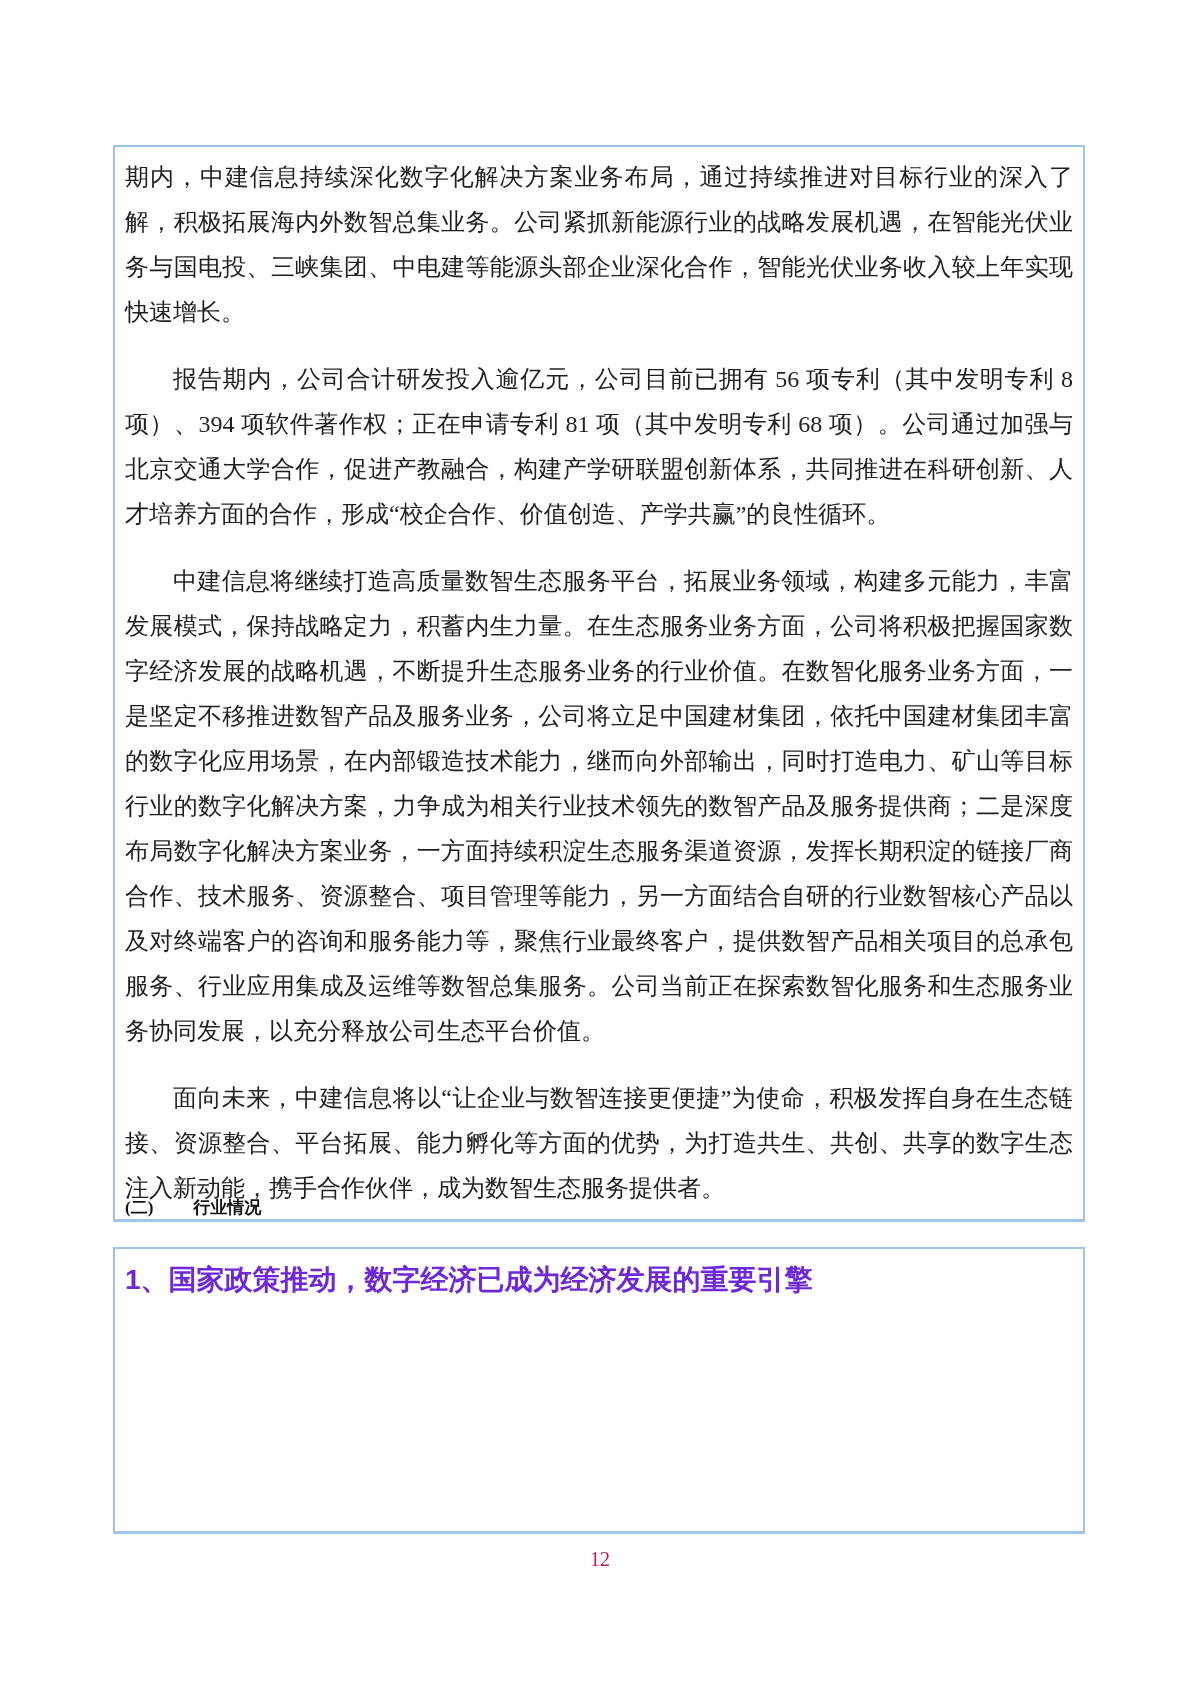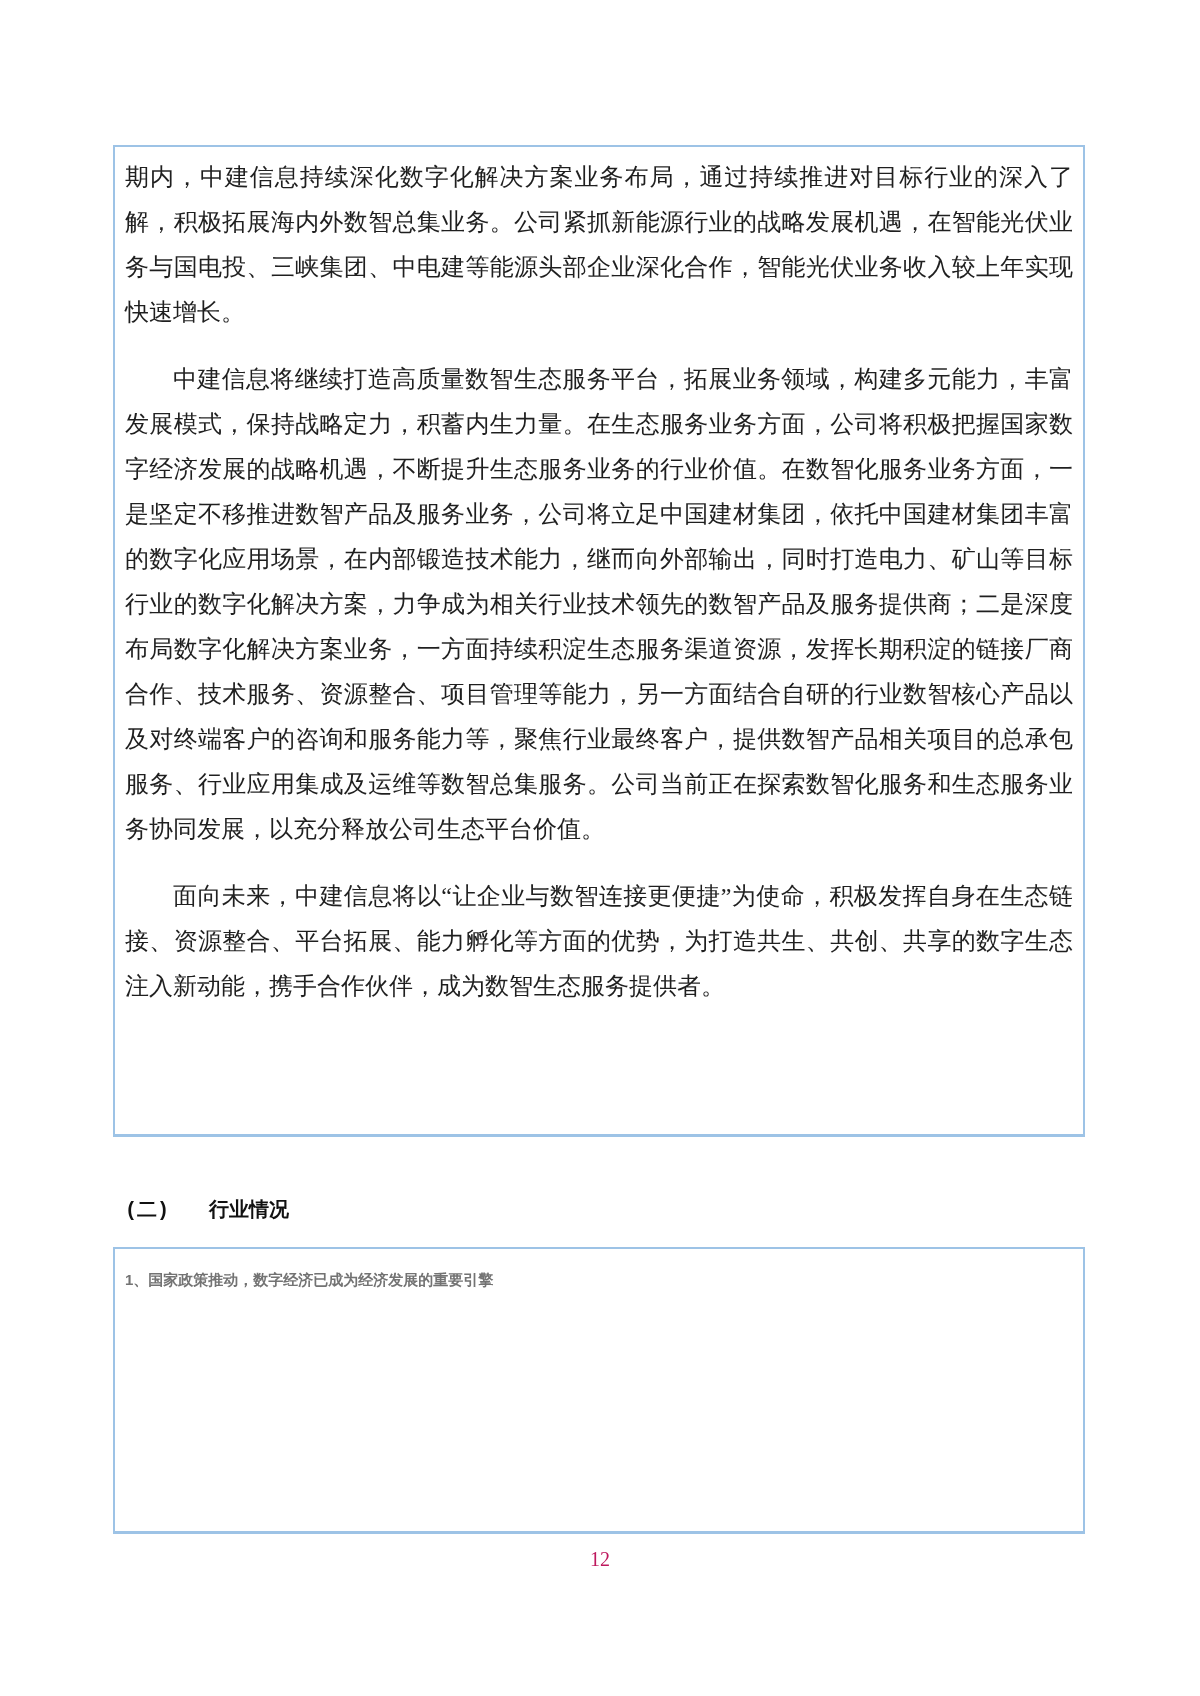--- a/index.html
+++ b/index.html
@@ -44,54 +44,55 @@
   p.body-par:last-child {
     margin-bottom: 0;
   }
   p.indent {
     text-indent: 2em;
   }
   .section-heading {
     position: absolute;
     top: 1196px;
     left: 125px;
-    font-family: Liberation Mono, monospace;
+    font-family: Liberation Serif, serif;
     font-weight: bold;
-    font-size: 20px;
+    font-size: 17px;
     color: #111111;
     white-space: nowrap;
   }
   .section-heading .title {
     margin-left: 40px;
   }
   .subsection-heading {
     margin: 0 0 2px 0;
     font-family: "Liberation Sans", "DejaVu Sans", sans-serif;
     font-weight: bold;
-    font-size: 15px;
+    font-size: 28px;
     line-height: 45px;
-    color: #737373;
+    color: #6d28d9;
   }
   .page-number {
     position: absolute;
     top: 1548px;
     left: 0;
     width: 100%;
     text-align: center;
     font-size: 20px;
     color: #be185d;
   }
 </style>
 </head>
 <body>
 
 <div>
 
   <div class="doc-box box1">
     <p class="body-par">期内，中建信息持续深化数字化解决方案业务布局，通过持续推进对目标行业的深入了解，积极拓展海内外数智总集业务。公司紧抓新能源行业的战略发展机遇，在智能光伏业务与国电投、三峡集团、中电建等能源头部企业深化合作，智能光伏业务收入较上年实现快速增长。</p>
+    <p class="body-par indent">报告期内，公司合计研发投入逾亿元，公司目前已拥有 56 项专利（其中发明专利 8 项）、394 项软件著作权；正在申请专利 81 项（其中发明专利 68 项）。公司通过加强与北京交通大学合作，促进产教融合，构建产学研联盟创新体系，共同推进在科研创新、人才培养方面的合作，形成“校企合作、价值创造、产学共赢”的良性循环。</p>
     <p class="body-par indent">中建信息将继续打造高质量数智生态服务平台，拓展业务领域，构建多元能力，丰富发展模式，保持战略定力，积蓄内生力量。在生态服务业务方面，公司将积极把握国家数字经济发展的战略机遇，不断提升生态服务业务的行业价值。在数智化服务业务方面，一是坚定不移推进数智产品及服务业务，公司将立足中国建材集团，依托中国建材集团丰富的数字化应用场景，在内部锻造技术能力，继而向外部输出，同时打造电力、矿山等目标行业的数字化解决方案，力争成为相关行业技术领先的数智产品及服务提供商；二是深度布局数字化解决方案业务，一方面持续积淀生态服务渠道资源，发挥长期积淀的链接厂商合作、技术服务、资源整合、项目管理等能力，另一方面结合自研的行业数智核心产品以及对终端客户的咨询和服务能力等，聚焦行业最终客户，提供数智产品相关项目的总承包服务、行业应用集成及运维等数智总集服务。公司当前正在探索数智化服务和生态服务业务协同发展，以充分释放公司生态平台价值。</p>
     <p class="body-par indent">面向未来，中建信息将以“让企业与数智连接更便捷”为使命，积极发挥自身在生态链接、资源整合、平台拓展、能力孵化等方面的优势，为打造共生、共创、共享的数字生态注入新动能，携手合作伙伴，成为数智生态服务提供者。</p>
   </div>
 
   <div class="section-heading">
     <span class="number">(二)</span><span class="title">行业情况</span>
   </div>
 
   <div class="doc-box box2">
     <p class="subsection-heading">1、国家政策推动，数字经济已成为经济发展的重要引擎</p>

